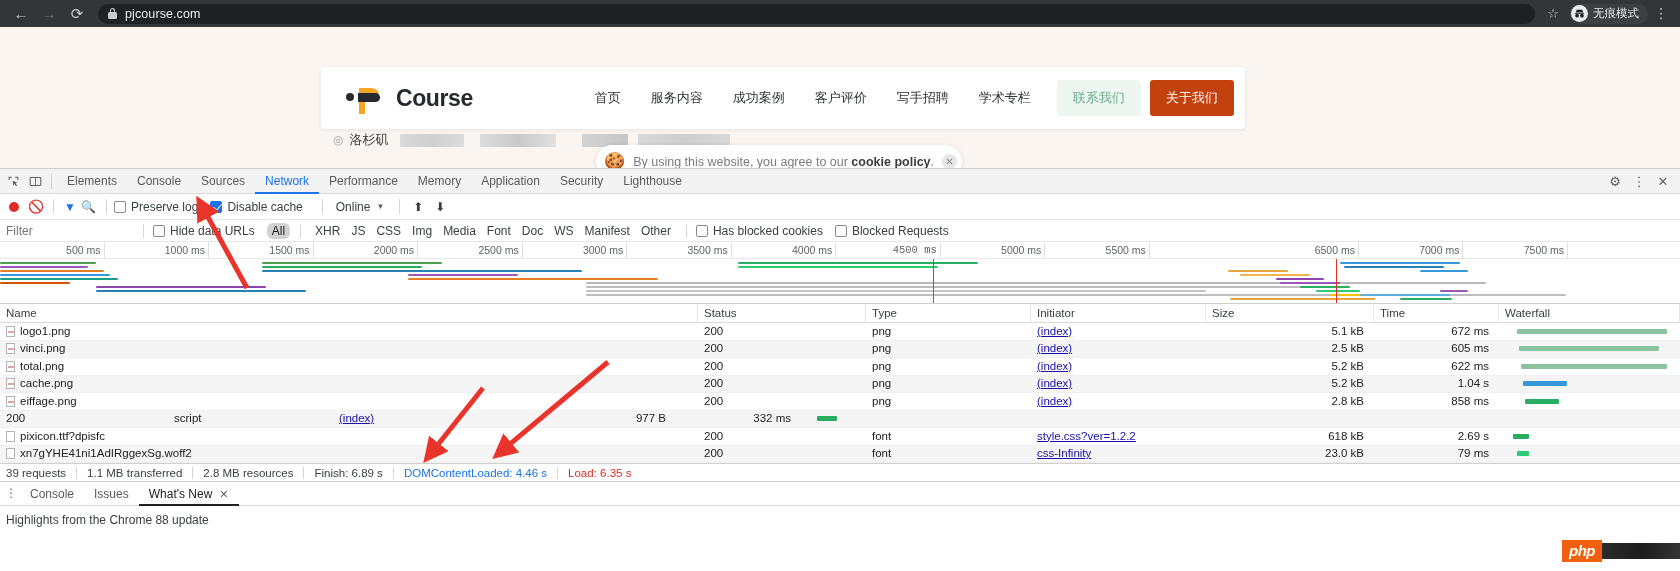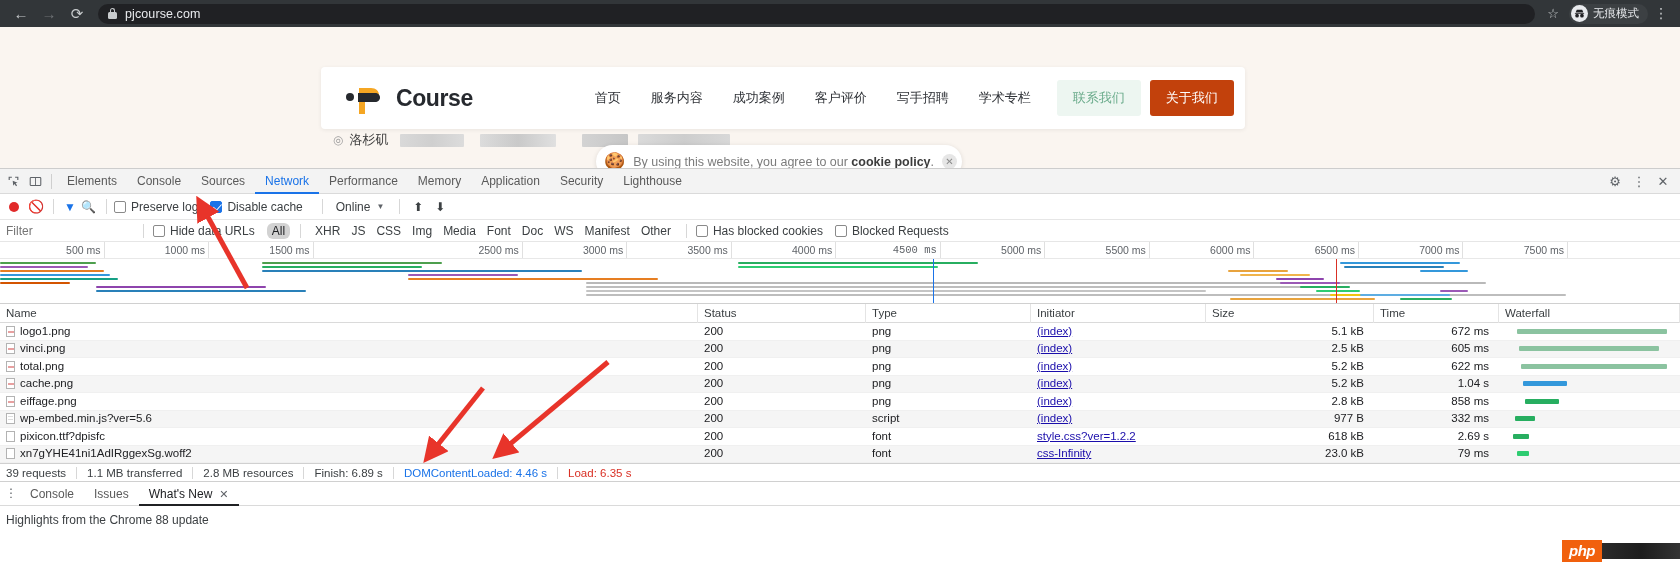--- a/index.html
+++ b/index.html
@@ -503,43 +503,43 @@
     <div class="ov-ruler" id="ruler">
         <div class="ov-tick" style="left: 0px; width: 104.533px;">
           <span>500 ms</span>
         </div>
         <div class="ov-tick" style="left: 0px; width: 209.067px;">
           <span>1000 ms</span>
         </div>
         <div class="ov-tick" style="left: 0px; width: 313.6px;">
           <span>1500 ms</span>
         </div>
+        <div class="ov-tick" style="left: 0px; width: 418.133px;">
+          <span>2000 ms</span>
+        </div>
         <div class="ov-tick" style="left: 0px; width: 522.667px;">
           <span>2500 ms</span>
         </div>
         <div class="ov-tick" style="left: 0px; width: 627.2px;">
           <span>3000 ms</span>
         </div>
         <div class="ov-tick" style="left: 0px; width: 731.733px;">
           <span>3500 ms</span>
         </div>
         <div class="ov-tick" style="left: 0px; width: 836.267px;">
           <span>4000 ms</span>
         </div>
         <div class="ov-tick" style="left: 0px; width: 940.8px; font-family: Liberation Mono, monospace;">
           <span>4500 ms</span>
         </div>
         <div class="ov-tick" style="left: 0px; width: 1045.33px;">
           <span>5000 ms</span>
         </div>
         <div class="ov-tick" style="left: 0px; width: 1149.87px;">
           <span>5500 ms</span>
-        </div>
-        <div class="ov-tick" style="left: 0px; width: 1254.4px;">
-          <span>6000 ms</span>
         </div>
         <div class="ov-tick" style="left: 0px; width: 1358.93px;">
           <span>6500 ms</span>
         </div>
         <div class="ov-tick" style="left: 0px; width: 1463.47px;">
           <span>7000 ms</span>
         </div>
         <div class="ov-tick" style="left: 0px; width: 1568px;">
           <span>7500 ms</span>
         </div>
@@ -658,24 +658,20 @@
         <div class="cell" style="width:168px">200</div>
         <div class="cell" style="width:165px">png</div>
         <div class="cell" style="width:175px"><span class="init-link">(index)</span></div>
         <div class="cell right" style="width:168px">2.8 kB</div>
         <div class="cell right" style="width:125px">858 ms</div>
         <div class="wf">
           <span class="wf-bar" style="left: 26px; width: 34px; background: rgb(39, 174, 96);"></span>
         </div>
       </div>
       <div class="row odd">
-        <div class="cell name" style="width:698px">
-          <span class="file-ic js"></span>
-          <span>wp-embed.min.js?ver=5.6</span>
-        </div>
         <div class="cell" style="width:168px">200</div>
         <div class="cell" style="width:165px">script</div>
         <div class="cell" style="width:175px"><span class="init-link">(index)</span></div>
         <div class="cell right" style="width:168px">977 B</div>
         <div class="cell right" style="width:125px">332 ms</div>
         <div class="wf">
           <span class="wf-bar" style="left: 16px; width: 20px; background: rgb(39, 174, 96);"></span>
         </div>
       </div>
       <div class="row">

